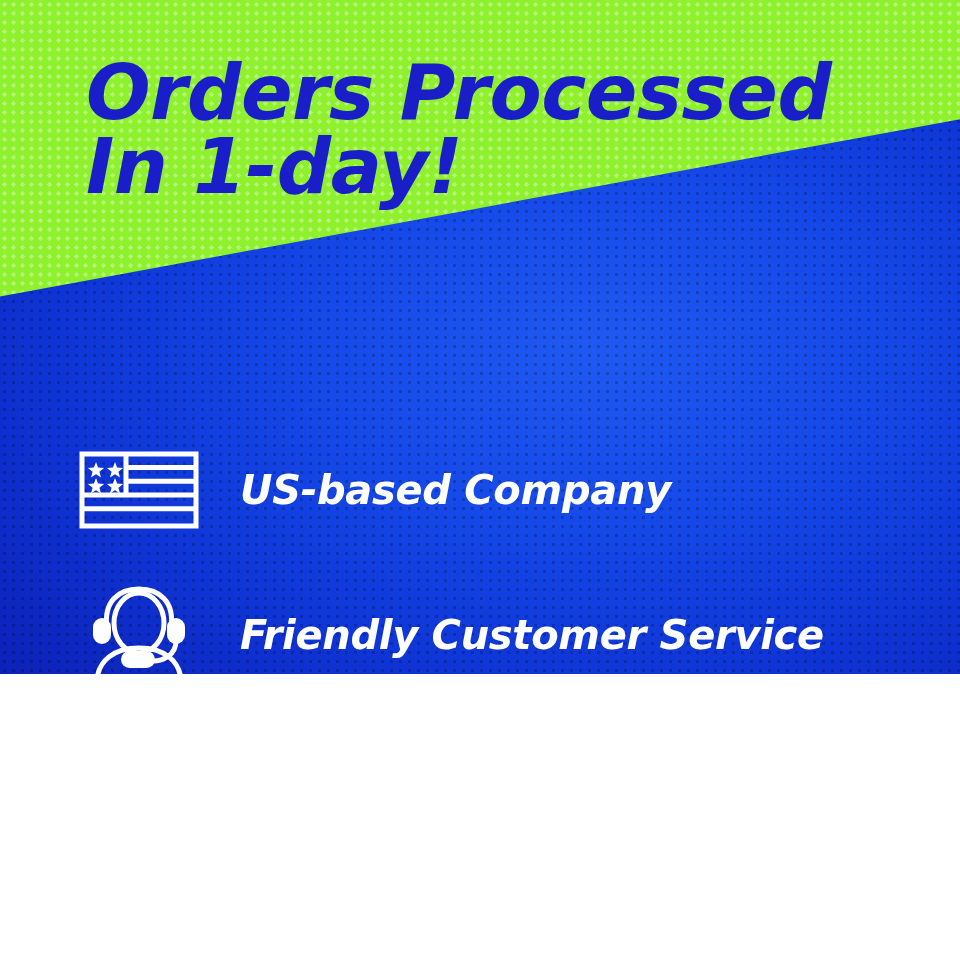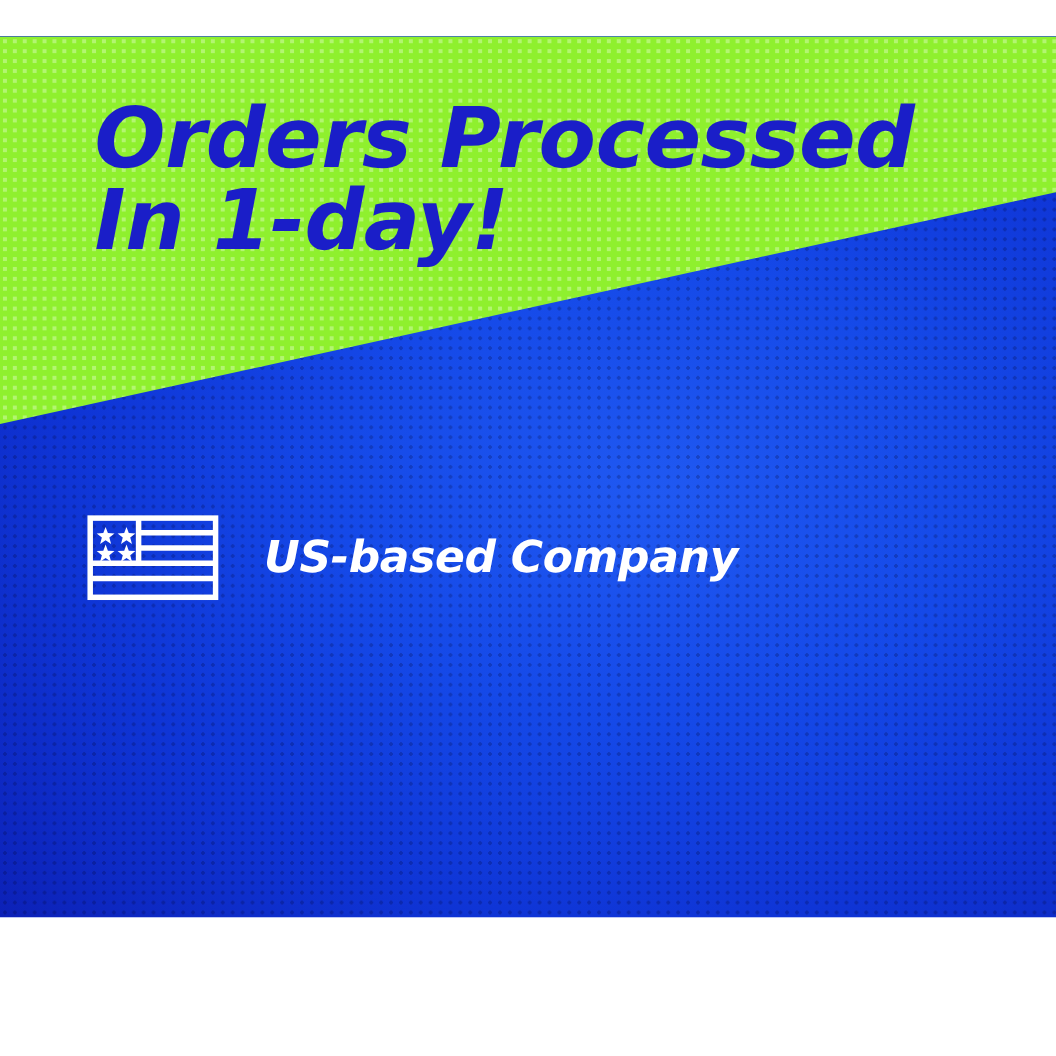--- a/index.html
+++ b/index.html
@@ -8,24 +8,23 @@
     padding: 0;
     background: #ffffff;
   }
   body {
     font-family: "Liberation Sans", sans-serif;
   }
 
   #poster {
     position: relative;
     width: 960px;
-    height: 801px;
+    height: 674px;
     overflow: hidden;
     background: #0f3fe0;
-    margin-top: 33px;
   }
 
   
   .blue-base {
     position: absolute;
     inset: 0;
     background:
       radial-gradient(ellipse 85% 75% at 62% 52%,
         #2059f2 0%,
         #1549e8 35%,
@@ -68,21 +67,21 @@
     font-size: 76px;
     line-height: 0.97;
     letter-spacing: -0.5px;
     white-space: pre-line;
   }
 
   
   .features {
     position: absolute;
     left: 74px;
-    top: 424px;
+    top: 440px;
     width: 830px;
   }
   .feature {
     display: flex;
     align-items: center;
     height: 100px;
     margin-bottom: 45px;
   }
   .feature:last-child { margin-bottom: 0; }
 
@@ -174,20 +173,40 @@
             <polygon points="17,11 19.1,16.6 25.1,16.9 20.4,20.7 22,26.6 17,23.2 12,26.6 13.6,20.7 8.9,16.9 14.9,16.6"></polygon>
             <polygon points="36,11 38.1,16.6 44.1,16.9 39.4,20.7 41,26.6 36,23.2 31,26.6 32.6,20.7 27.9,16.9 33.9,16.6"></polygon>
             <polygon points="17,27 19.1,32.6 25.1,32.9 20.4,36.7 22,42.6 17,39.2 12,42.6 13.6,36.7 8.9,32.9 14.9,32.6"></polygon>
             <polygon points="36,27 38.1,32.6 44.1,32.9 39.4,36.7 41,42.6 36,39.2 31,42.6 32.6,36.7 27.9,32.9 33.9,32.6"></polygon>
           </g>
         </svg>
       </div>
       <div class="feature-label">US-based Company</div>
     </div>
 
+    <div class="feature">
+      <div class="feature-icon">
+        <svg width="116" height="100" viewBox="0 0 116 100" fill="none" stroke="#ffffff" stroke-width="5" stroke-linecap="round">
+
+          <path d="M16 98 C16 75 34 63 58 63 C82 63 100 75 100 98"></path>
+
+          <ellipse cx="58" cy="38" rx="25" ry="30"></ellipse>
+
+          <path d="M26 44 C22 16 38 4 58 4 C78 4 94 16 90 44"></path>
+
+          <rect x="12" y="33" width="18" height="26" rx="9" fill="#ffffff" stroke="none"></rect>
+          <rect x="86" y="33" width="18" height="26" rx="9" fill="#ffffff" stroke="none"></rect>
+
+          <path d="M95 56 C95 70 82 76 72 76"></path>
+
+          <rect x="40" y="66" width="34" height="17" rx="8.5" fill="#ffffff" stroke="none"></rect>
+        </svg>
+      </div>
+      <div class="feature-label">Friendly Customer Service</div>
+    </div>
 
 
   </div>
 
   <div class="logo">
     <div class="logo-left">
       <span class="logo-word moto">moto</span>
     </div>
     <div class="logo-right">
       <span class="logo-word now">now</span>

